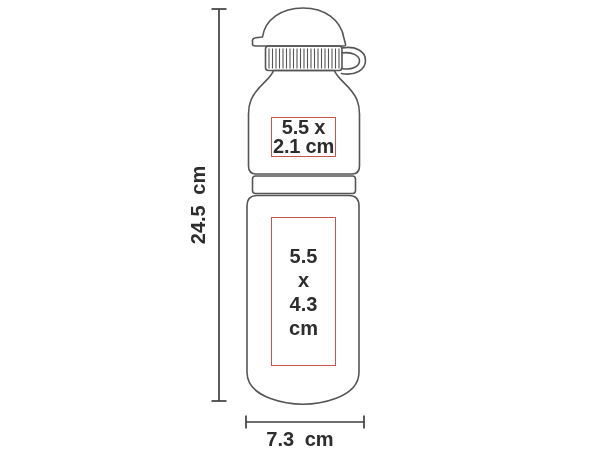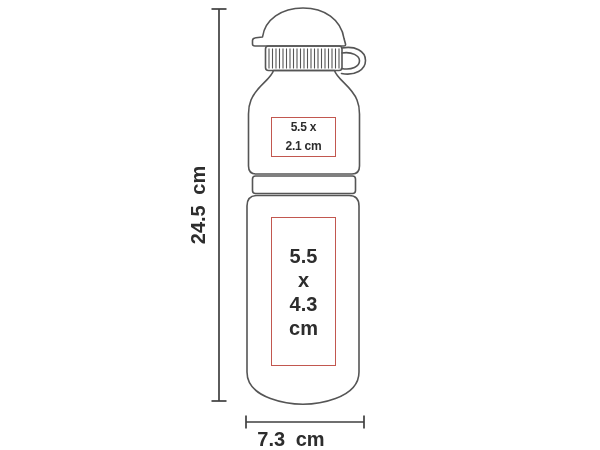--- a/index.html
+++ b/index.html
@@ -48,21 +48,21 @@
     justify-content: center;
     text-align: center;
     color: var(--label-text, #2d2d2d);
     font-weight: 600;
   }
   #print-box-neck {
     left: 271px;
     top: 117px;
     width: 65px;
     height: 40px;
-    font-size: 12px;
+    font-size: 20px;
     line-height: 19px;
     letter-spacing: -0.2px;
   }
   #print-box-body {
     left: 271px;
     top: 217px;
     width: 65px;
     height: 149px;
     font-size: 20px;
     line-height: 24px;
@@ -78,21 +78,21 @@
     word-spacing: 5px;
     white-space: nowrap;
     transform: translate(-50%, -50%);
   }
   #height-label {
     left: 198px;
     top: 205px;
     transform: translate(-50%, -50%) rotate(-90deg);
   }
   #width-label {
-    left: 291px;
+    left: 300px;
     top: 439px;
   }
 </style>
 </head>
 <body>
 
 <div class="canvas">
 
   <svg class="diagram-svg" viewBox="0 0 600 450">
 

